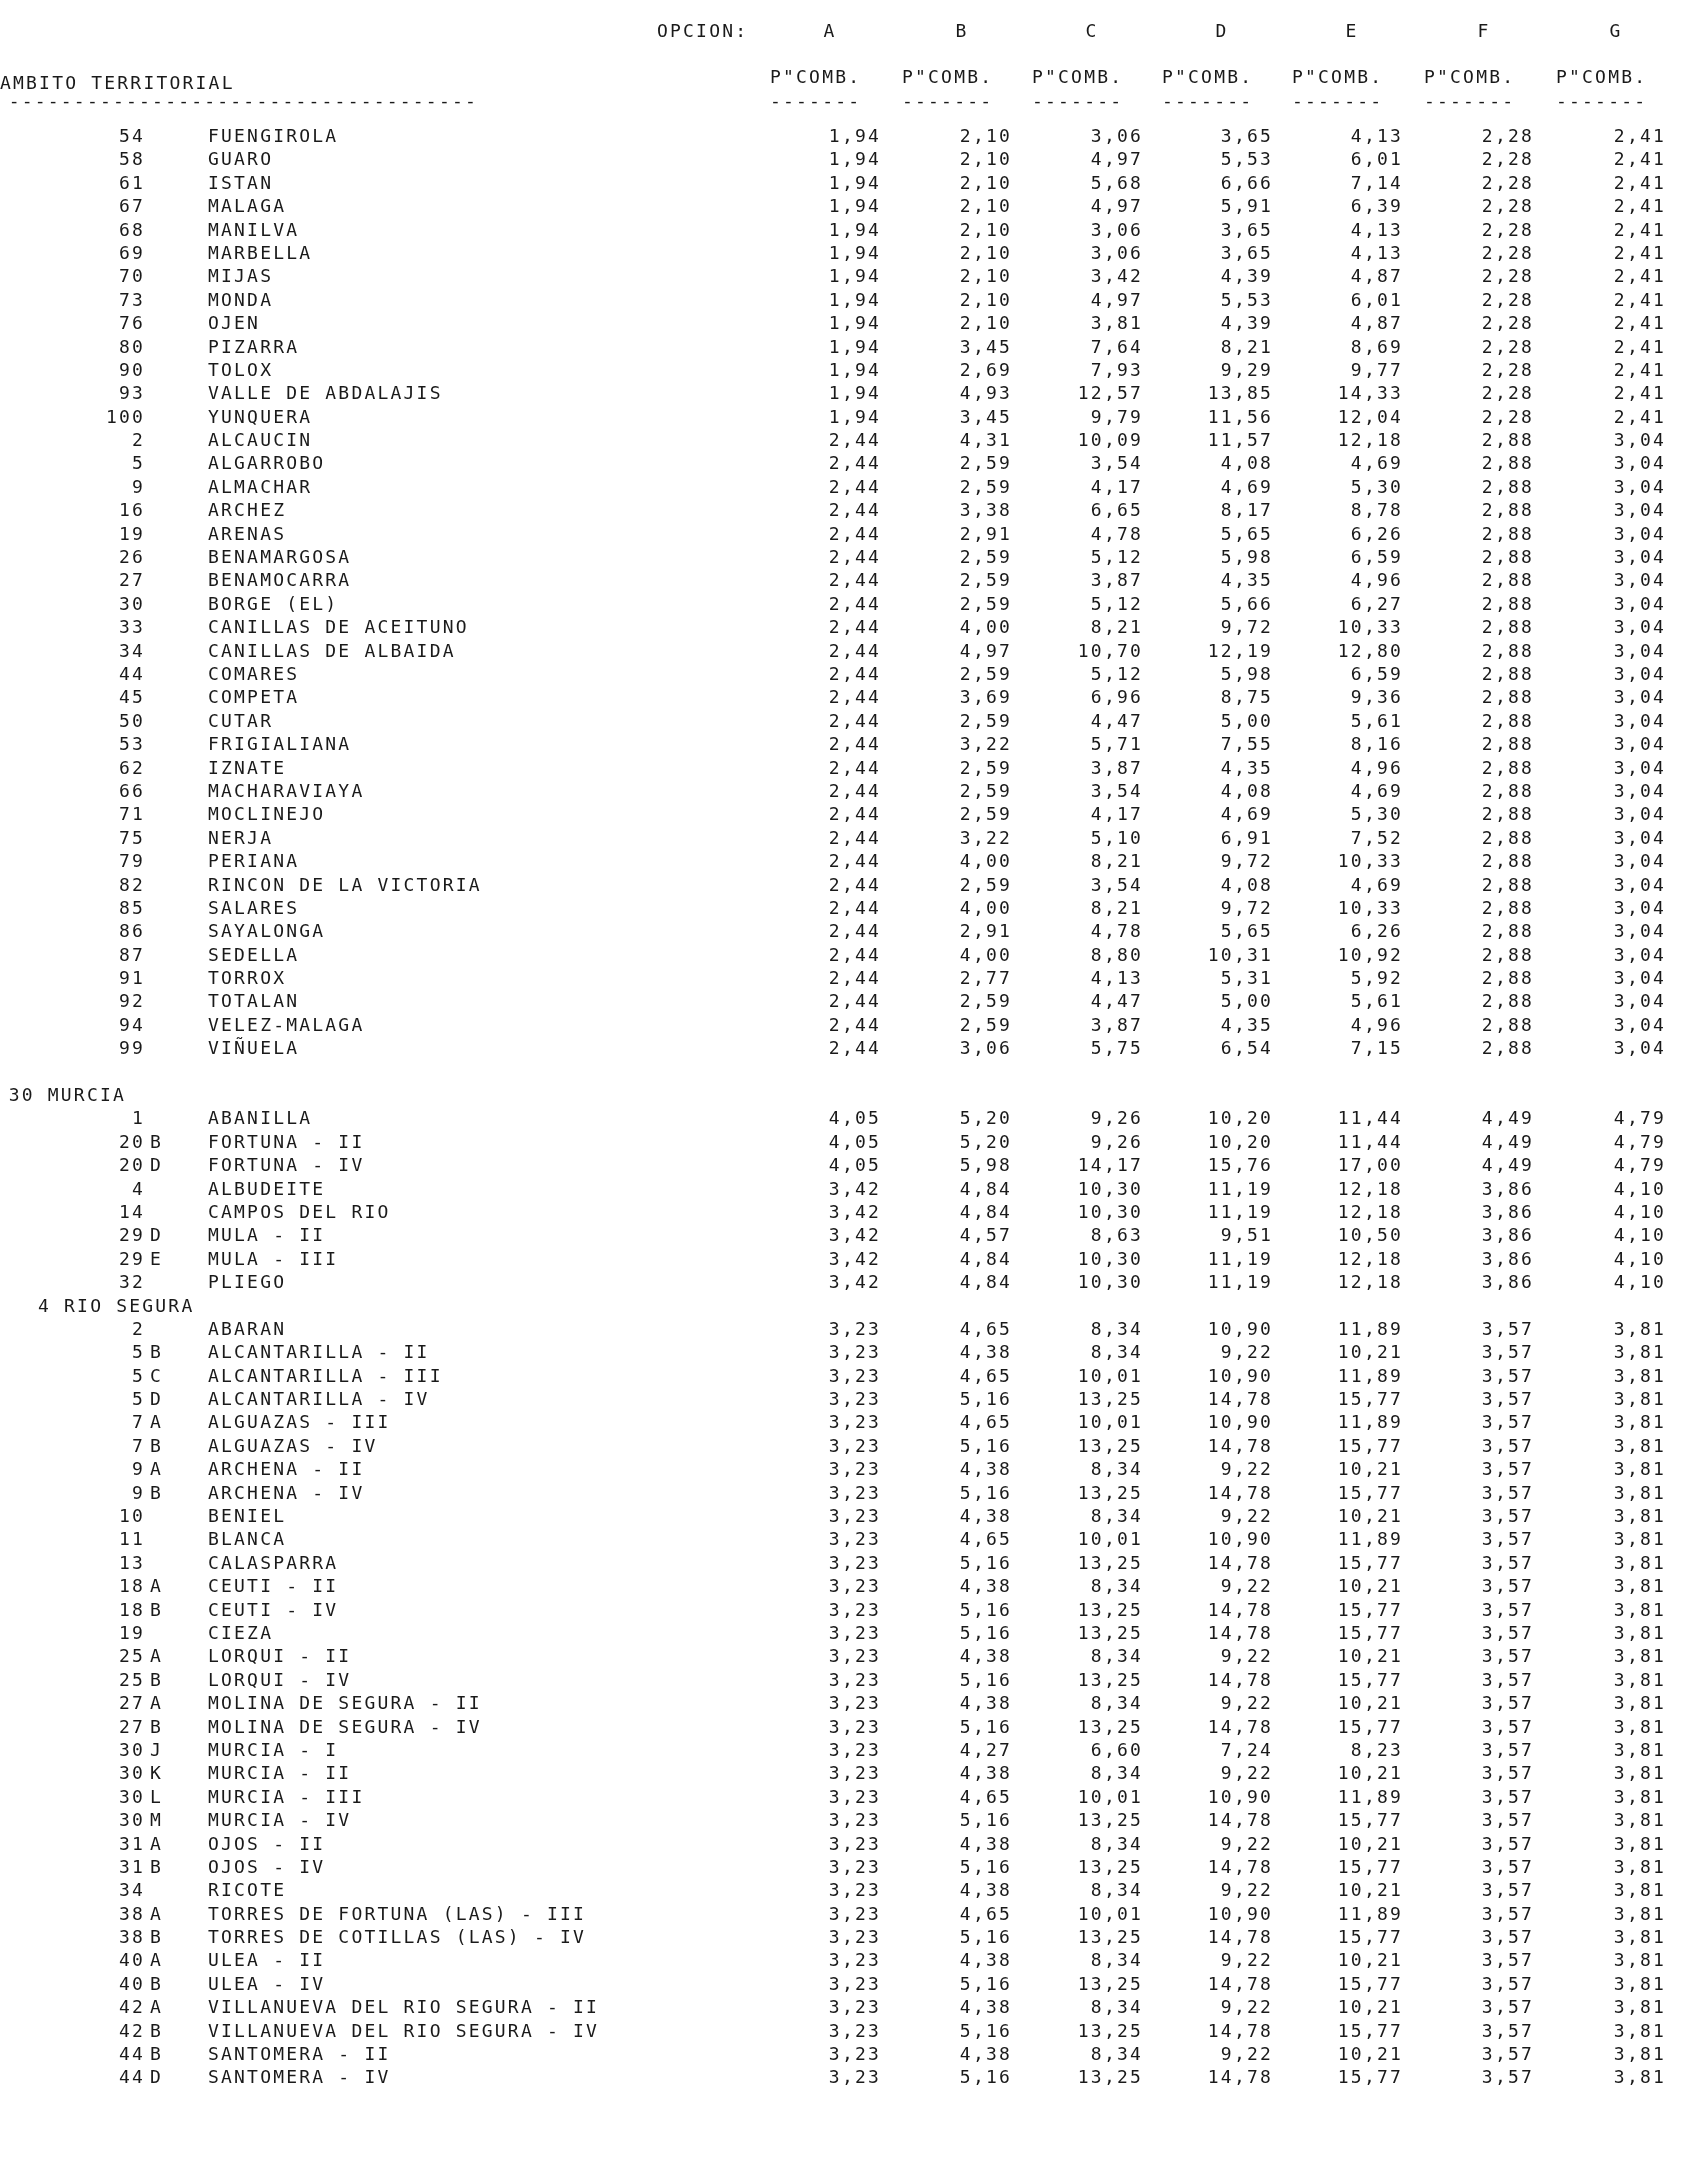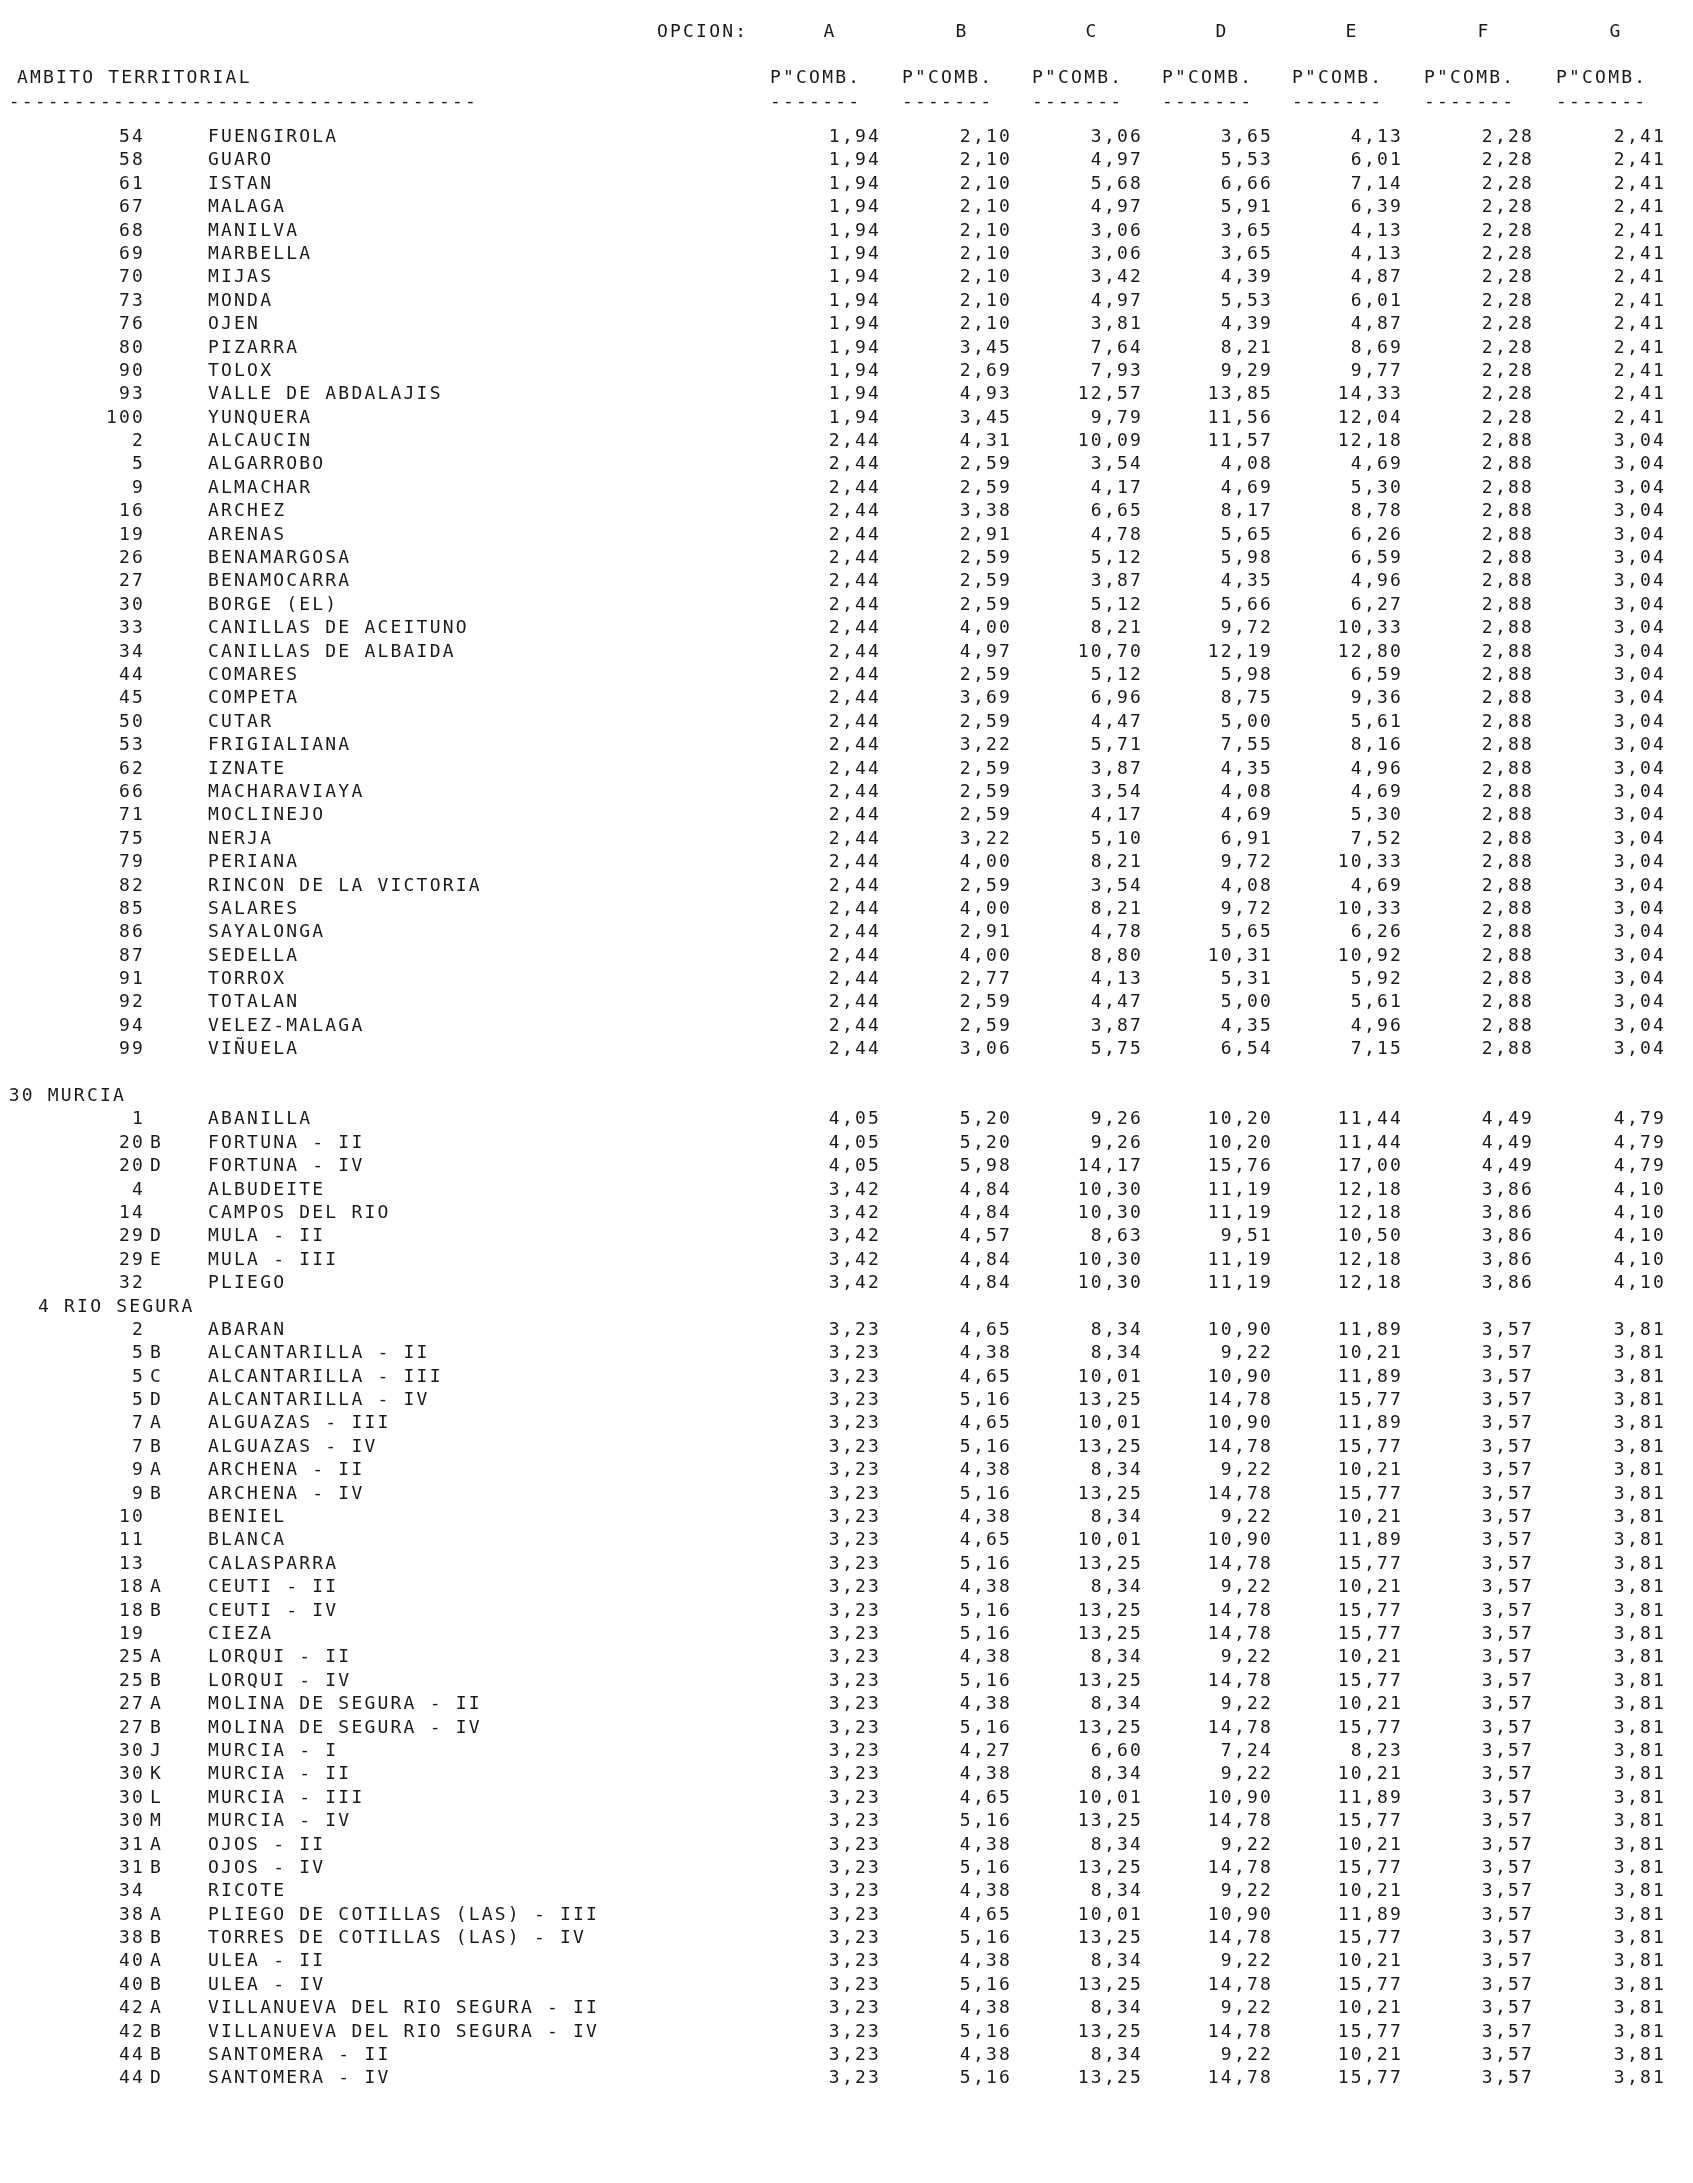--- a/index.html
+++ b/index.html
@@ -31,21 +31,21 @@
     <span class="abs hc c0" style="left:765px;">A</span>
     <span class="abs hc" style="left:897px;">B</span>
     <span class="abs hc" style="left:1027px;">C</span>
     <span class="abs hc" style="left:1157px;">D</span>
     <span class="abs hc" style="left:1287px;">E</span>
     <span class="abs hc" style="left:1419px;">F</span>
     <span class="abs hc" style="left:1551px;">G</span>
   </div>
 
   <div class="hdr-row" style="top:66px;">
-    <span class="abs" style="left:17px;">AMBITO TERRITORIAL</span>
+    <span class="abs" style="left:0;margin-top:6px;">AMBITO TERRITORIAL</span>
     <span class="abs" style="left:770px;">P"COMB.</span>
     <span class="abs" style="left:902px;">P"COMB.</span>
     <span class="abs" style="left:1032px;">P"COMB.</span>
     <span class="abs" style="left:1162px;">P"COMB.</span>
     <span class="abs" style="left:1292px;">P"COMB.</span>
     <span class="abs" style="left:1424px;">P"COMB.</span>
     <span class="abs" style="left:1556px;">P"COMB.</span>
   </div>
 
   <div class="hdr-row" style="top:90px;">
@@ -939,21 +939,21 @@
         <span class="cell num c1">4,38</span>
         <span class="cell num c2">8,34</span>
         <span class="cell num c3">9,22</span>
         <span class="cell num c4">10,21</span>
         <span class="cell num c5">3,57</span>
         <span class="cell num c6">3,81</span>
       </div>
       <div class="row">
         <span class="cell code">38</span>
         <span class="cell suffix">A</span>
-        <span class="cell name">PLIEGO DE COTILLAS (LAS) - III</span>
+        <span class="cell name">TORRES DE FORTUNA (LAS) - III</span>
         <span class="cell num c0">3,23</span>
         <span class="cell num c1">4,65</span>
         <span class="cell num c2">10,01</span>
         <span class="cell num c3">10,90</span>
         <span class="cell num c4">11,89</span>
         <span class="cell num c5">3,57</span>
         <span class="cell num c6">3,81</span>
       </div>
       <div class="row">
         <span class="cell code">38</span>

